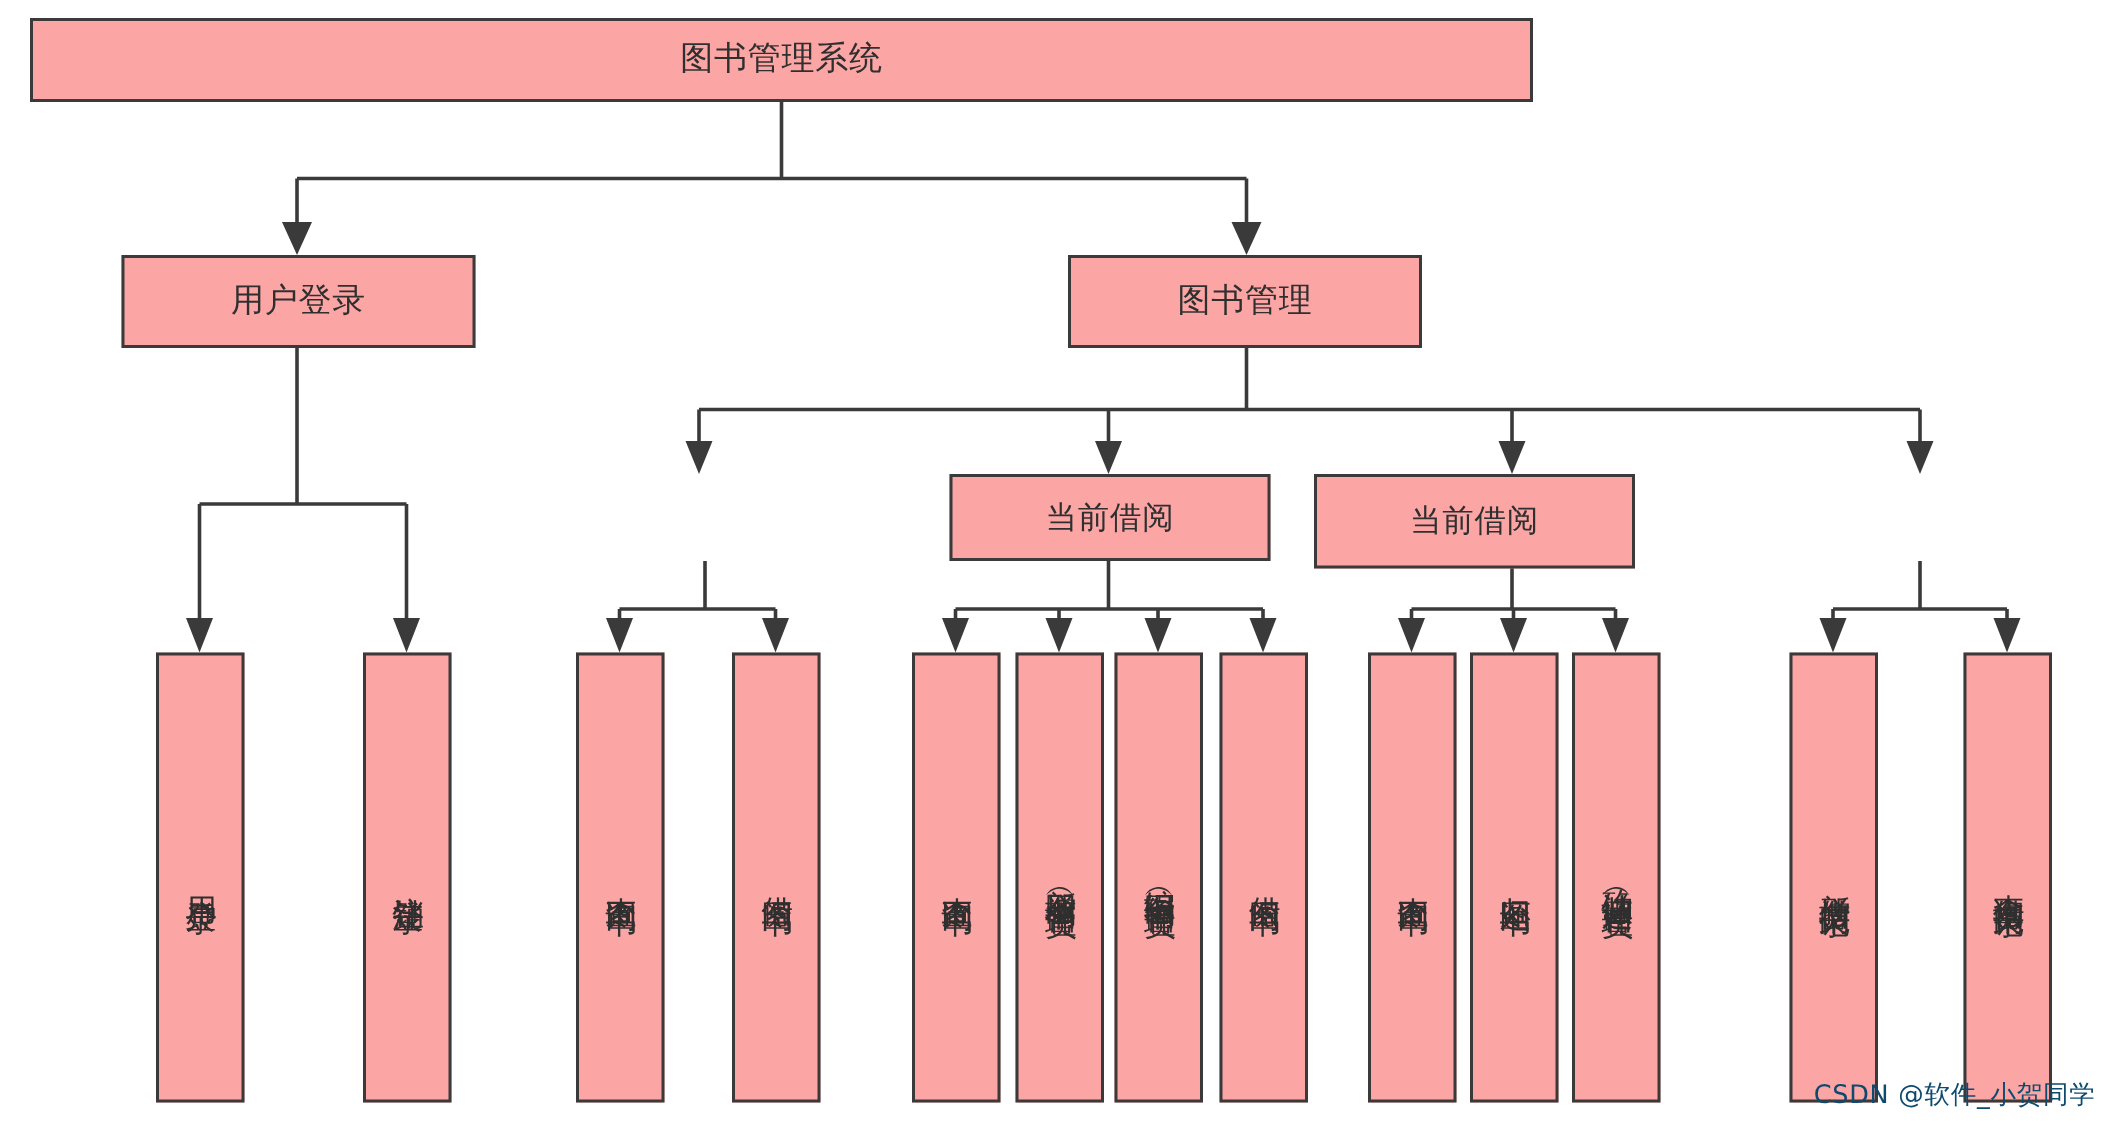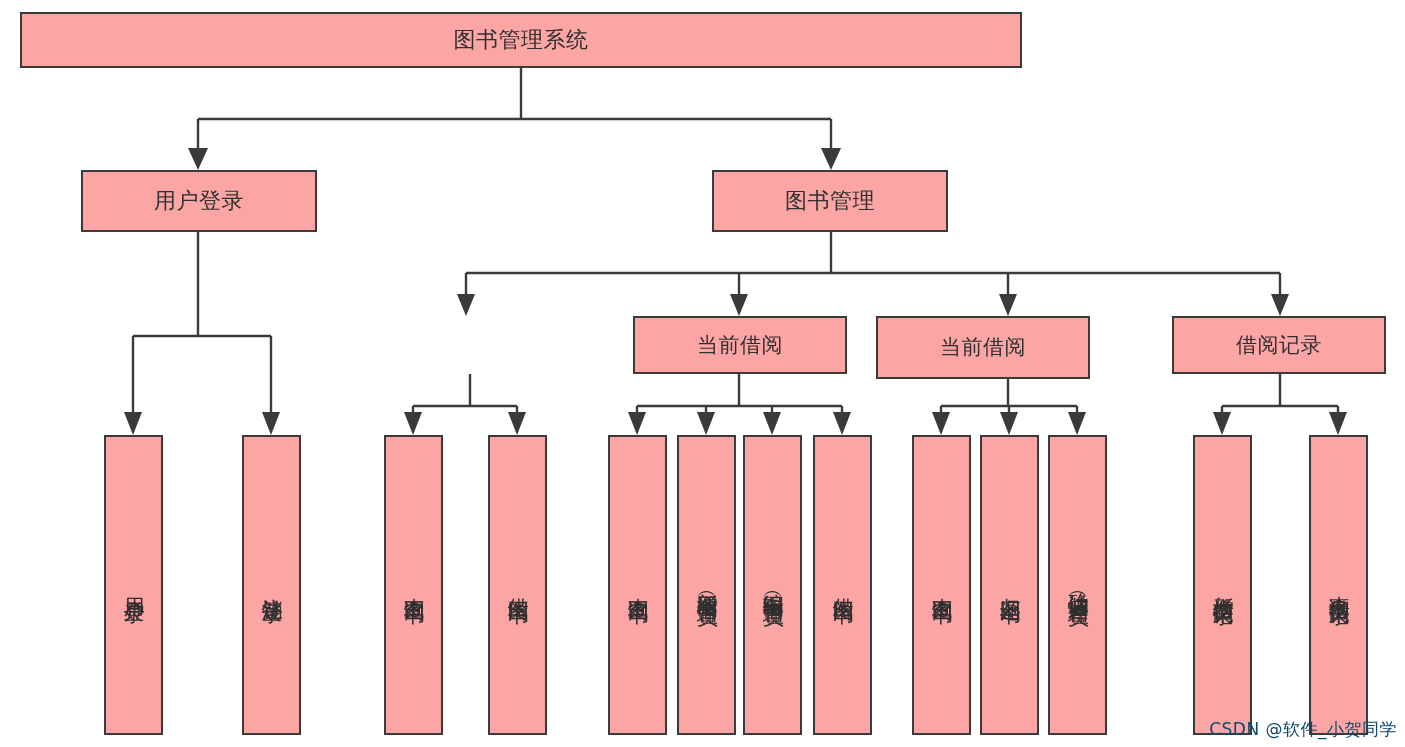--- a/index.html
+++ b/index.html
@@ -158,23 +158,20 @@
   <div class="node l2" style="left:712px; top:170px; width:236px; height:62px;">
     <span class="node-label">图书管理</span>
   </div>
 
   <div class="node l3" style="left:633px; top:316px; width:214px; height:58px;">
     <span class="node-label">当前借阅</span>
   </div>
   <div class="node l3" style="left:876px; top:316px; width:214px; height:63px;">
     <span class="node-label">当前借阅</span>
   </div>
-  <div class="node l3" style="left:1172px; top:316px; width:214px; height:58px;">
-    <span class="node-label">借阅记录</span>
-  </div>
 
   <div class="node vertical" style="left:104px; top:435px; width:59px; height:300px;">
     <span class="node-label">用户登录</span>
   </div>
   <div class="node vertical" style="left:242px; top:435px; width:59px; height:300px;">
     <span class="node-label">注销登录</span>
   </div>
 
   <div class="node vertical" style="left:384px; top:435px; width:59px; height:300px;">
     <span class="node-label">查询图书</span>

